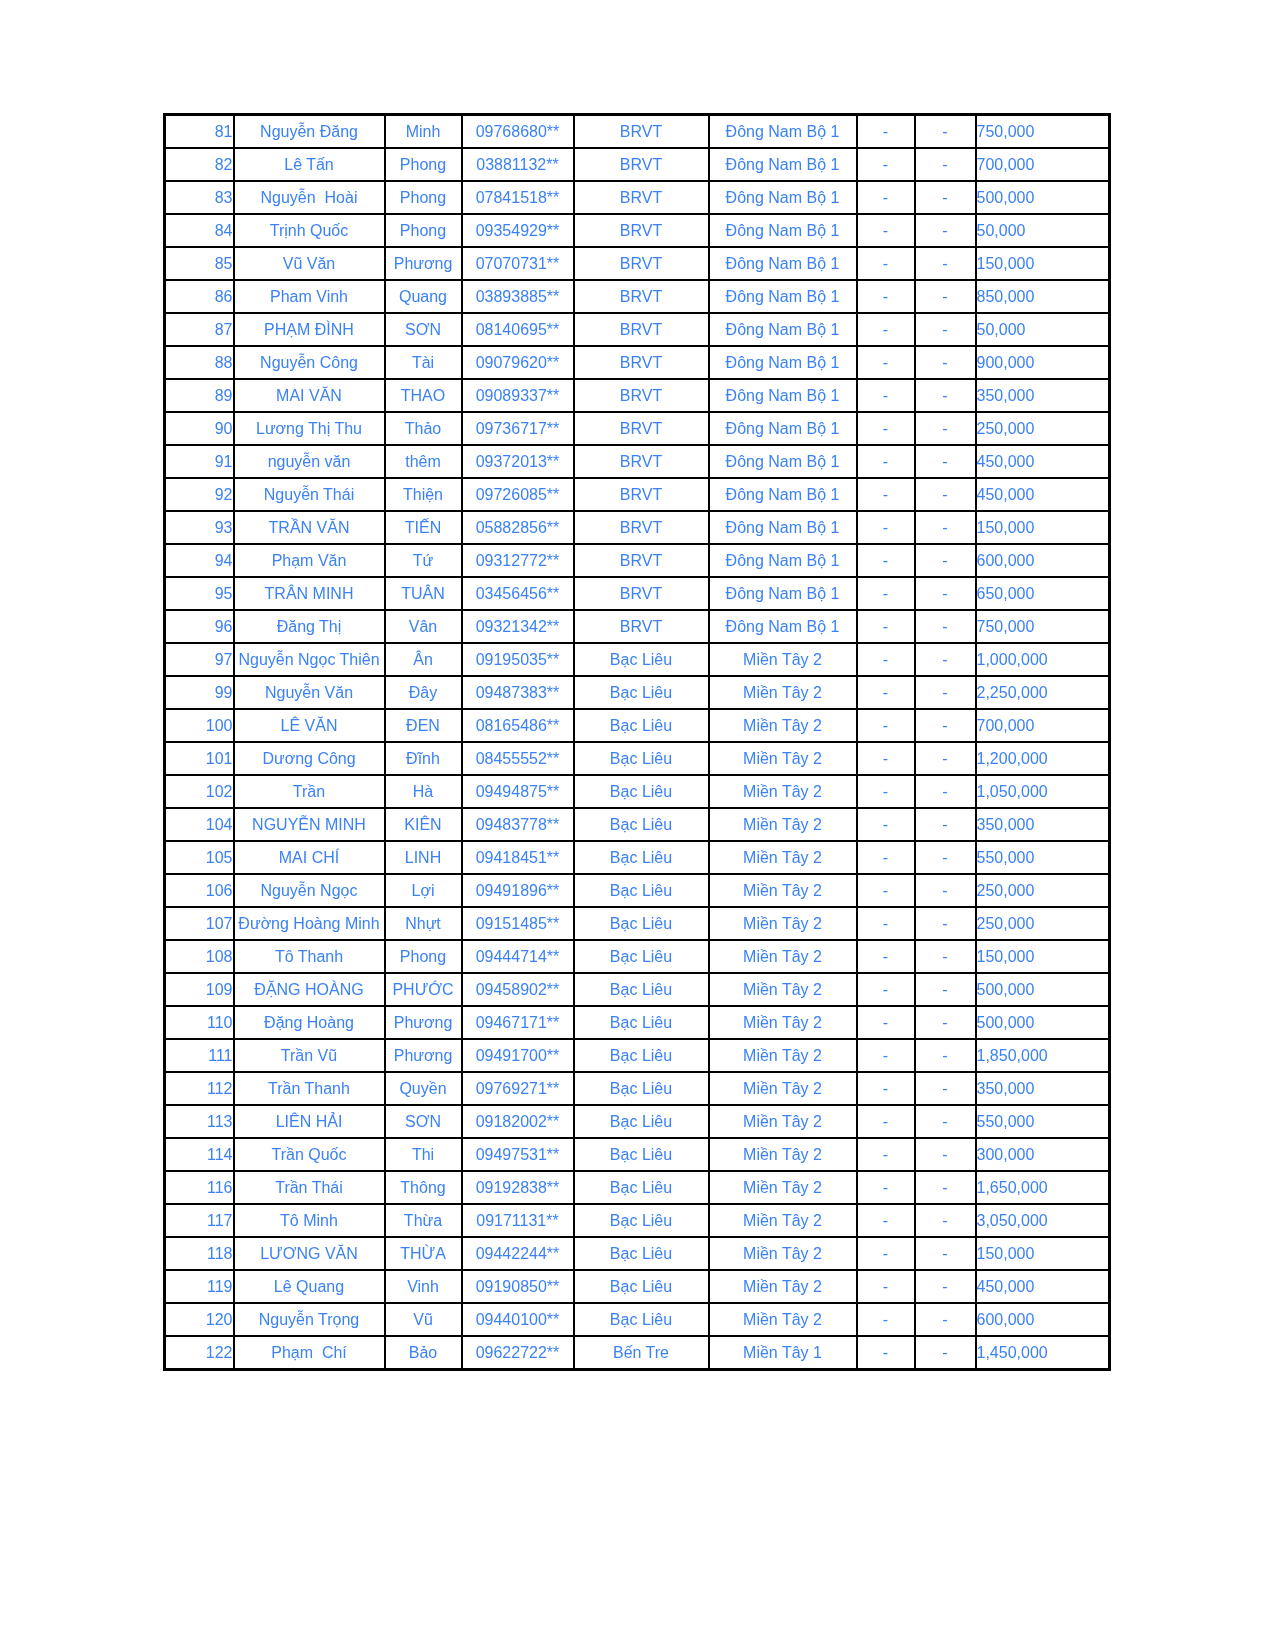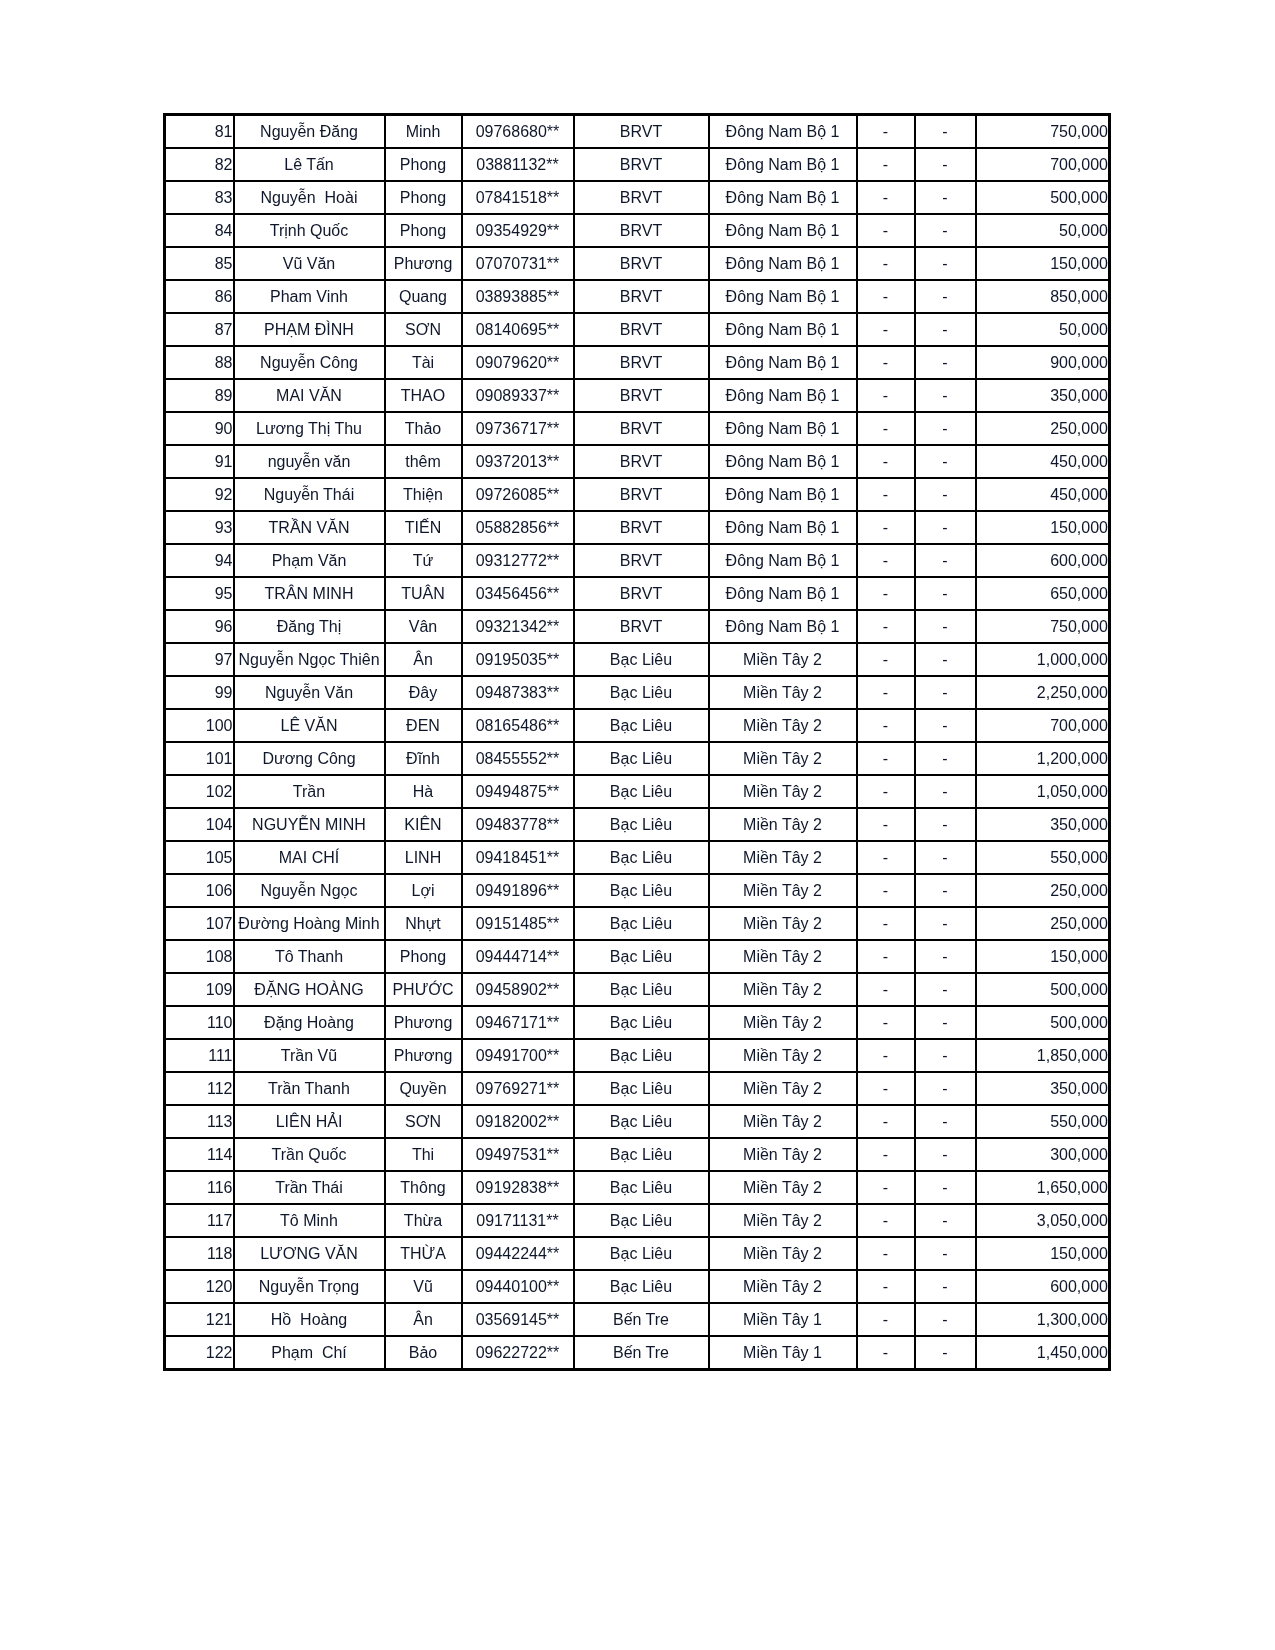--- a/index.html
+++ b/index.html
@@ -3,21 +3,21 @@
 <meta charset="utf-8">
 <style>
   html, body { margin: 0; padding: 0; background: #e8e8e8; }
   .page {
     position: relative;
     width: 1275px;
     height: 1650px;
     background: #ffffff;
     overflow: hidden;
     font-family: "Liberation Sans", sans-serif;
-    color: #0f172a;
+    color: #3b82f6;
   }
   table.donor-table {
     position: absolute;
     left: 163px;
     top: 113px;
     border-collapse: collapse;
     table-layout: fixed;
     border: 3px solid #000000;
     font-size: 16px;
   }
@@ -25,21 +25,21 @@
     border: 2px solid #000000;
     height: 31px;
     padding: 0;
     line-height: 1;
     white-space: pre;
     overflow: visible;
     vertical-align: middle;
   }
   td.al-center { text-align: center; }
   td.no-cell   { text-align: right; padding-right: 12px; }
-  td.amt-cell  { text-align: right; padding-right: 10px; margin-top: 16px; }
+  td.amt-cell  { text-align: left; padding-right: 10px; margin-top: 16px; }
 </style>
 </head>
 <body>
 
 <div class="page">
   <table class="donor-table">
     <colgroup>
       <col style="width:69px">
       <col style="width:151px">
       <col style="width:77px">
@@ -430,40 +430,40 @@
     <td class="al-center">LƯƠNG VĂN</td>
     <td class="al-center">THỪA</td>
     <td class="al-center">09442244**</td>
     <td class="al-center">Bạc Liêu</td>
     <td class="al-center">Miền Tây 2</td>
     <td class="al-center">-</td>
     <td class="al-center">-</td>
     <td class="amt-cell">150,000</td>
   </tr>
         <tr>
+    <td class="no-cell">119</td>
+    <td class="al-center">Lê Quang</td>
+    <td class="al-center">Vinh</td>
+    <td class="al-center">09190850**</td>
+    <td class="al-center">Bạc Liêu</td>
+    <td class="al-center">Miền Tây 2</td>
+    <td class="al-center">-</td>
+    <td class="al-center">-</td>
+    <td class="amt-cell">450,000</td>
+  </tr>
+        <tr>
     <td class="no-cell">120</td>
     <td class="al-center">Nguyễn Trọng</td>
     <td class="al-center">Vũ</td>
     <td class="al-center">09440100**</td>
     <td class="al-center">Bạc Liêu</td>
     <td class="al-center">Miền Tây 2</td>
     <td class="al-center">-</td>
     <td class="al-center">-</td>
     <td class="amt-cell">600,000</td>
-  </tr>
-        <tr>
-    <td class="no-cell">121</td>
-    <td class="al-center">Hồ  Hoàng</td>
-    <td class="al-center">Ân</td>
-    <td class="al-center">03569145**</td>
-    <td class="al-center">Bến Tre</td>
-    <td class="al-center">Miền Tây 1</td>
-    <td class="al-center">-</td>
-    <td class="al-center">-</td>
-    <td class="amt-cell">1,300,000</td>
   </tr>
         <tr>
     <td class="no-cell">122</td>
     <td class="al-center">Phạm  Chí</td>
     <td class="al-center">Bảo</td>
     <td class="al-center">09622722**</td>
     <td class="al-center">Bến Tre</td>
     <td class="al-center">Miền Tây 1</td>
     <td class="al-center">-</td>
     <td class="al-center">-</td>

